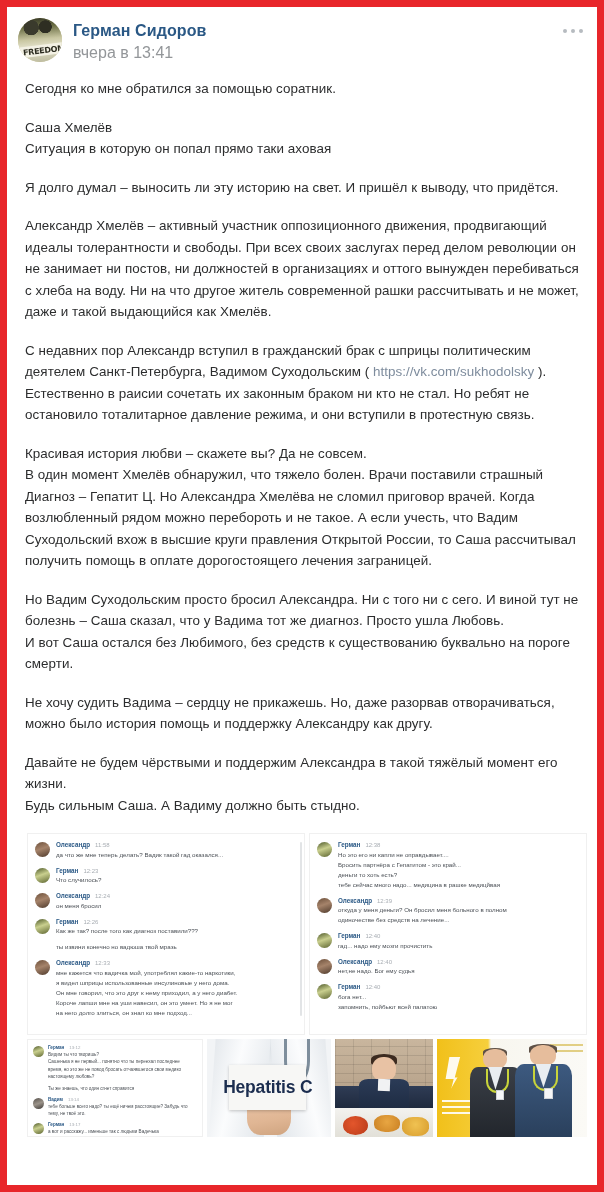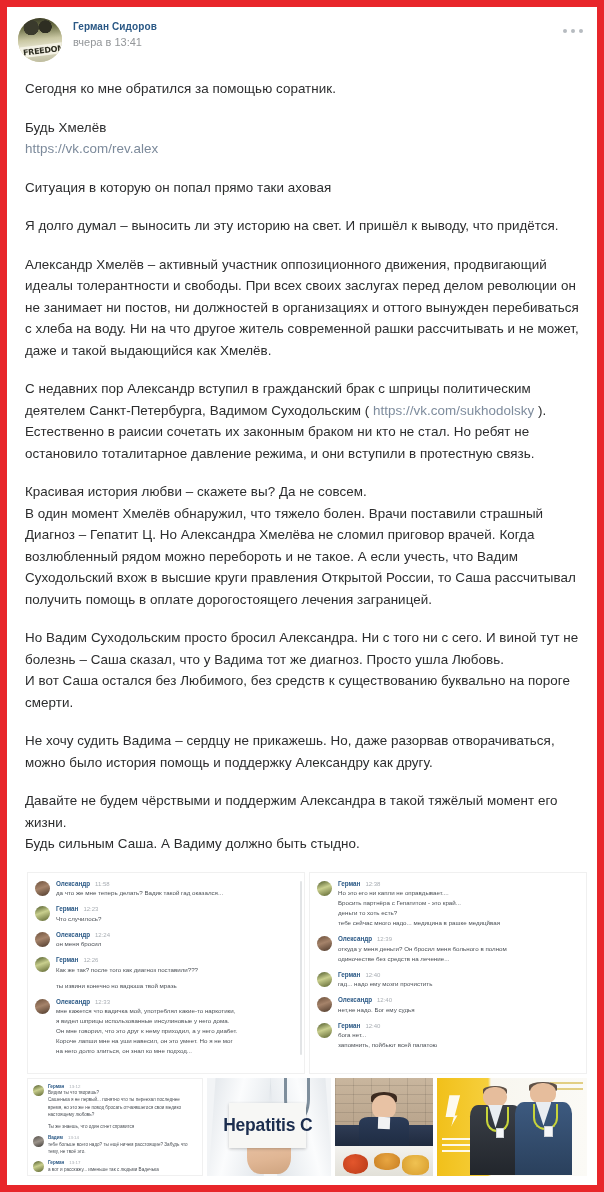--- a/index.html
+++ b/index.html
@@ -76,28 +76,28 @@
     font-family: "DejaVu Sans", sans-serif;
   }
   .header-meta {
     margin-left: 11px;
     padding-top: 3px;
     display: flex;
     flex-direction: column;
     gap: 3px;
   }
   .author-name {
-    font-size: 10px;
+    font-size: 16px;
     font-weight: 700;
     color: #2a5885;
     line-height: 1.2;
     letter-spacing: 0.1px;
   }
   .post-date {
-    font-size: 11px;
+    font-size: 16px;
     color: #939699;
     line-height: 1.2;
   }
   .more-menu {
     position: absolute;
     right: 14px;
     top: 22px;
     display: flex;
     gap: 4px;
     align-items: center;
@@ -460,22 +460,21 @@
         <span class="dot"></span>
         <span class="dot"></span>
         <span class="dot"></span>
       </div>
     </div>
 
     <div class="post-body">
 
       <p class="para">Сегодня ко мне обратился за помощью соратник.</p>
 
-      <p class="para tight">Будь Хмелёв</p>
-      <p class="para link-line" style="color:#7c8a9b;">https://vk.com/rev.alex</p>
+      <p class="para tight">Саша Хмелёв</p>
 
       <p class="para">Ситуация в которую он попал прямо таки аховая</p>
 
       <p class="para">Я долго думал – выносить ли эту историю на свет. И пришёл к выводу, что придётся.</p>
 
       <p class="para">Александр Хмелёв – активный участник оппозиционного движения, продвигающий идеалы толерантности и свободы. При всех своих заслугах перед делом революции он не занимает ни постов, ни должностей в организациях и оттого вынужден перебиваться с хлеба на воду. Ни на что другое житель современной рашки рассчитывать и не может, даже и такой выдающийся как Хмелёв.</p>
 
       <p class="para"><span>С недавних пор Александр вступил в гражданский брак с шприцы политическим деятелем Санкт-Петербурга, Вадимом Суходольским ( </span><span class="inline-link">https://vk.com/sukhodolsky</span><span> ). Естественно в раисии сочетать их законным браком ни кто не стал. Но ребят не остановило тоталитарное давление режима, и они вступили в протестную связь.</span></p>
 
       <p class="para tight">Красивая история любви – скажете вы? Да не совсем.</p>

